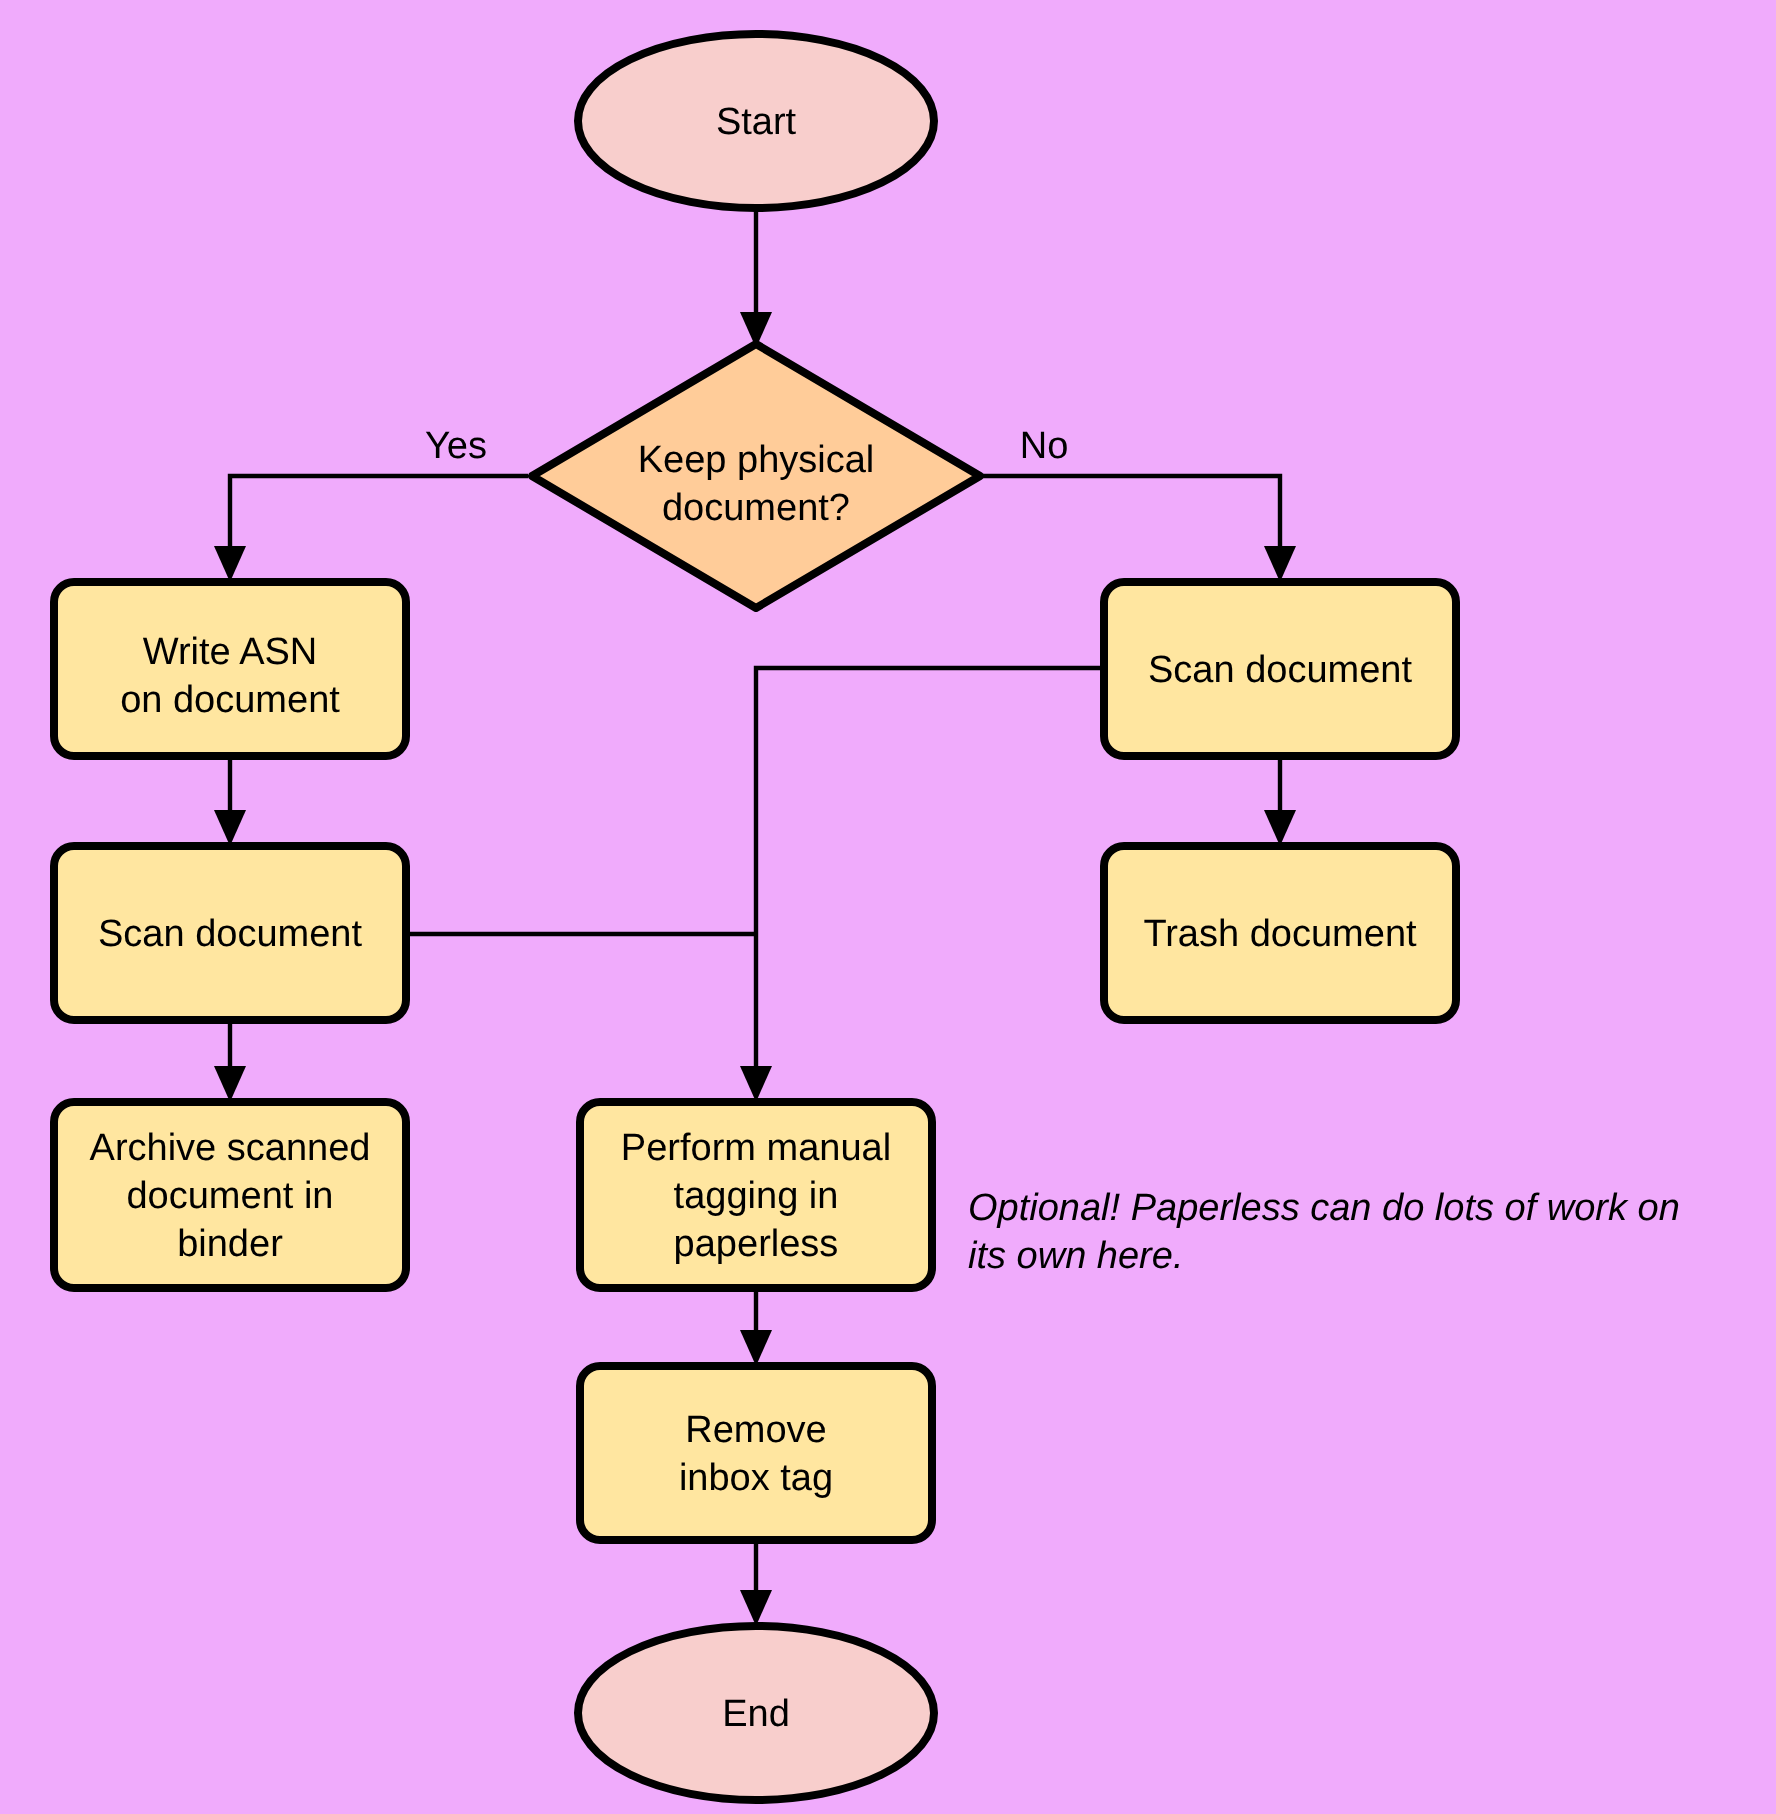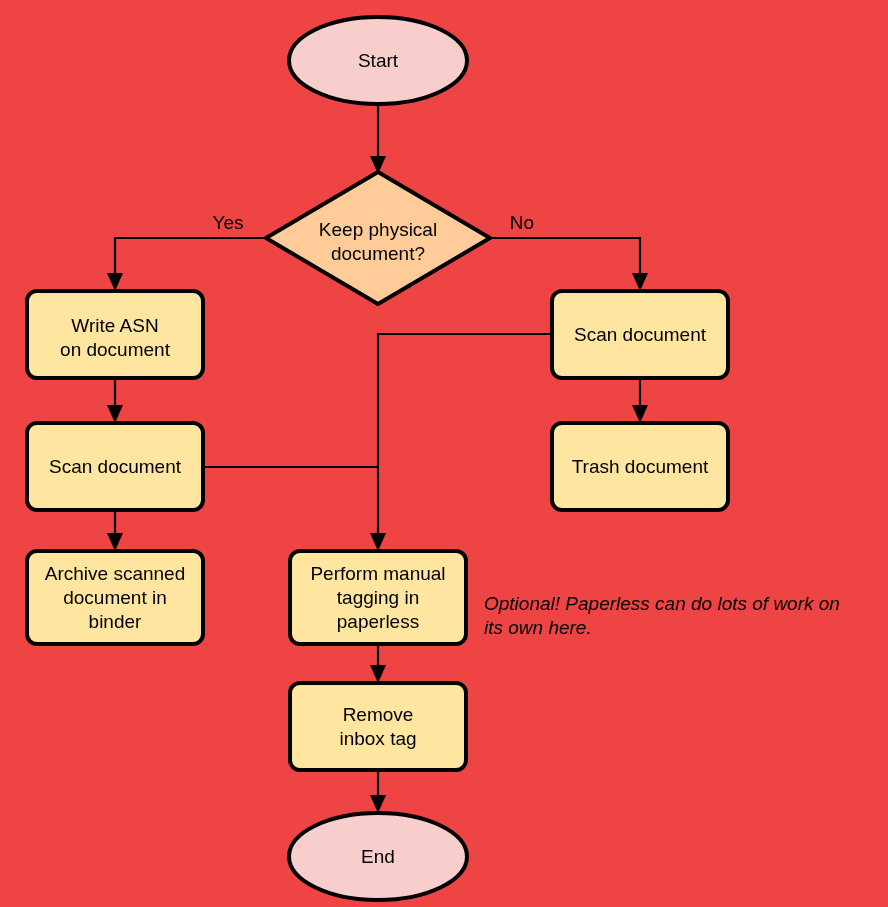--- a/index.html
+++ b/index.html
@@ -11,21 +11,21 @@
   body {
     width: 888px;
     height: 907px;
     font-family: "Liberation Sans", sans-serif;
     overflow: hidden;
   }
   #flowchart-root {
     position: relative;
     width: 888px;
     height: 907px;
-    background: #ef4444;
+    background: #f0abfc;
   }
   svg#flow-svg {
     display: block;
     width: 888px;
     height: 907px;
   }
   .node-shape {
     stroke: #000000;
     stroke-width: 4;
     stroke-linejoin: round;

